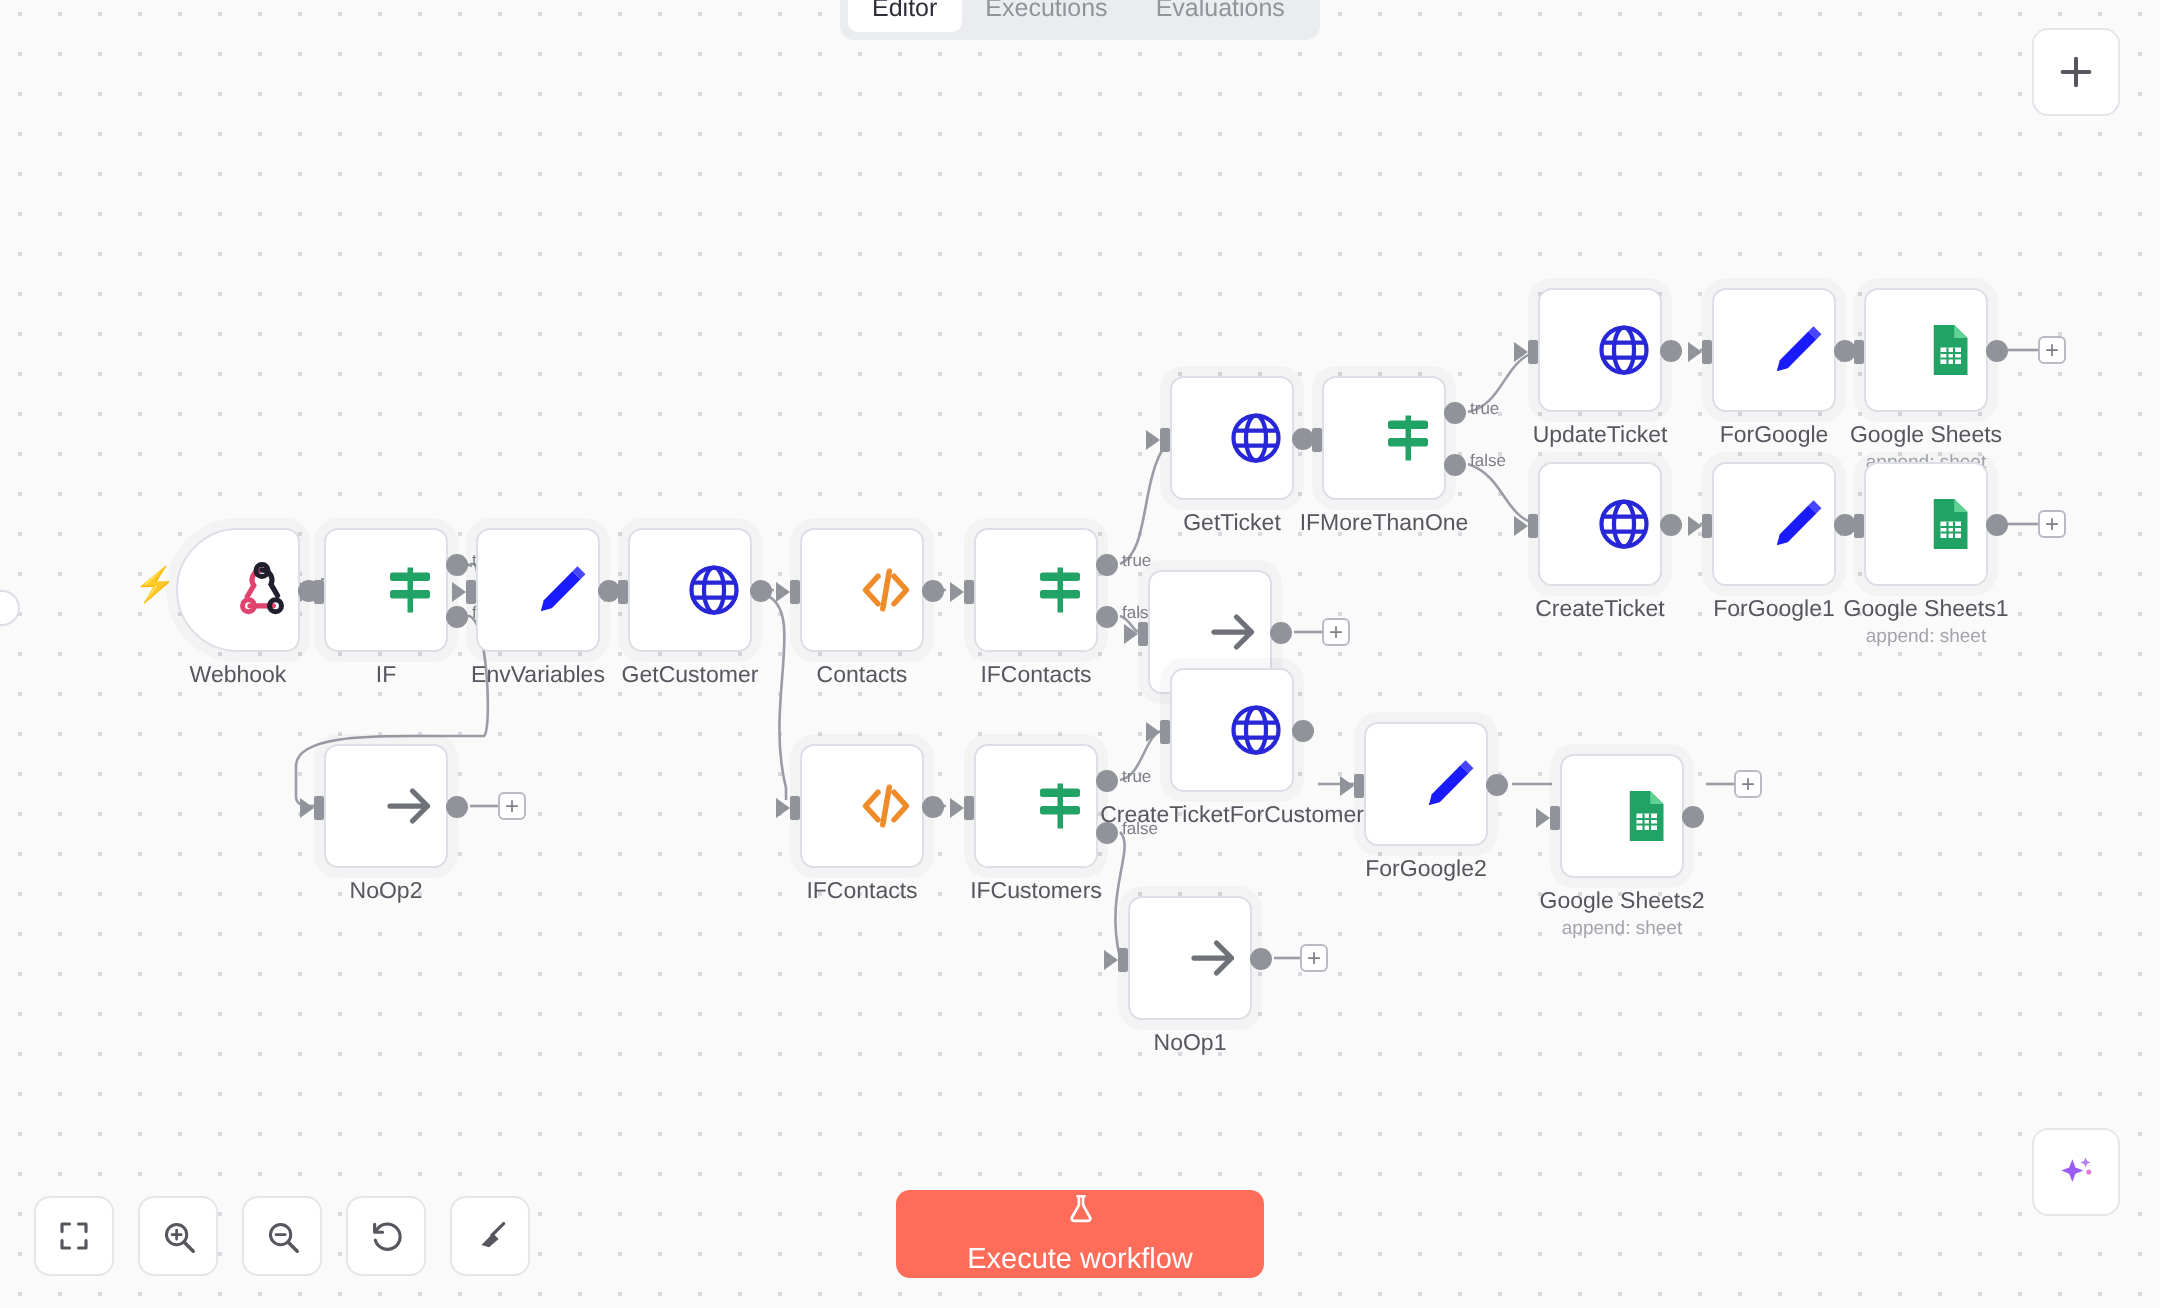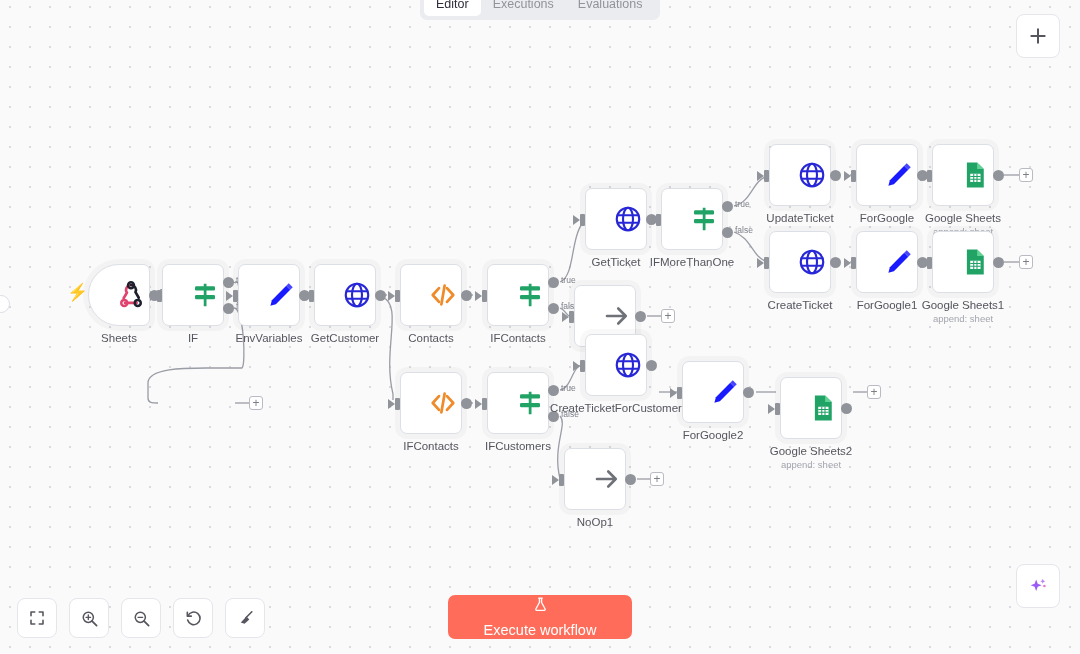--- a/index.html
+++ b/index.html
@@ -290,21 +290,21 @@
     <svg width="30" height="30" viewBox="0 0 24 24">
       <path d="M12 4a4 4 0 0 0-3.3 6.2l-2.6 4.4" stroke="#e0436d" stroke-width="2.1" fill="none" stroke-linecap="round"></path>
       <path d="M12 4a4 4 0 0 1 3.6 5.7l2.6 4.5" stroke="#1f1f2e" stroke-width="2.1" fill="none" stroke-linecap="round"></path>
       <path d="M7.2 18.3h9.3" stroke="#e0436d" stroke-width="2.1" fill="none" stroke-linecap="round"></path>
       <circle cx="12" cy="4.2" r="2.4" fill="none" stroke="#1f1f2e" stroke-width="2"></circle>
       <circle cx="6.6" cy="18.3" r="2.4" fill="none" stroke="#e0436d" stroke-width="2"></circle>
       <circle cx="17.4" cy="18.3" r="2.4" fill="none" stroke="#1f1f2e" stroke-width="2"></circle>
     </svg>
     <span class="port-out"></span>
     <span class="out-tag">POST</span>
-    <span class="node-label">Sheets</span>
+    <span class="node-label">Webhook</span>
   </div>
 
   <div class="node" style="left:162px; top:264px;">
     <span class="port-in"></span>
     <svg width="30" height="30" viewBox="0 0 24 24">
       <rect x="4" y="5" width="16" height="3.4" rx="1" fill="#21A366"></rect>
       <rect x="4" y="12" width="16" height="3.4" rx="1" fill="#21A366"></rect>
       <rect x="11" y="3" width="2.2" height="18" fill="#21A366"></rect>
     </svg>
     <span class="port-out p-true">
@@ -464,20 +464,28 @@
       <path d="M13.7 2L19 7.2h-5.3z" fill="#60d394"></path>
       <rect x="8.2" y="11" width="8.2" height="6.6" fill="#ffffff"></rect>
       <path d="M8.2 13.2h8.2M8.2 15.4h8.2M11 11v6.6M13.6 11v6.6" stroke="#21A366" stroke-width="0.85"></path>
     </svg>
     <span class="port-out"></span>
     <span class="node-label">Google Sheets1</span>
     <span class="node-sublabel">append: sheet</span>
   </div>
   <div class="plus-stub" style="left:1019px; top:255px;">+</div>
 
+  <div class="node" style="left:162px; top:372px;">
+    <span class="port-in"></span>
+    <svg width="30" height="30" viewBox="0 0 24 24">
+      <path d="M4 12h15M13 6l6 6-6 6" fill="none" stroke="#6f7179" stroke-width="2.1" stroke-linecap="round" stroke-linejoin="round"></path>
+    </svg>
+    <span class="port-out"></span>
+    <span class="node-label">NoOp2</span>
+  </div>
   <div class="plus-stub" style="left:249px; top:396px;">+</div>
 
   <div class="node" style="left:400px; top:372px;">
     <span class="port-in"></span>
     <svg width="30" height="30" viewBox="0 0 24 24">
       <path d="M8.8 6.5L3.8 12l5 5.5" fill="none" stroke="#ef8b29" stroke-width="2.2" stroke-linecap="round" stroke-linejoin="round"></path>
       <path d="M15.2 6.5l5 5.5-5 5.5" fill="none" stroke="#ef8b29" stroke-width="2.2" stroke-linecap="round" stroke-linejoin="round"></path>
       <path d="M13.3 4.5l-2.6 15" stroke="#ef8b29" stroke-width="2.2" stroke-linecap="round"></path>
     </svg>
     <span class="port-out"></span>

